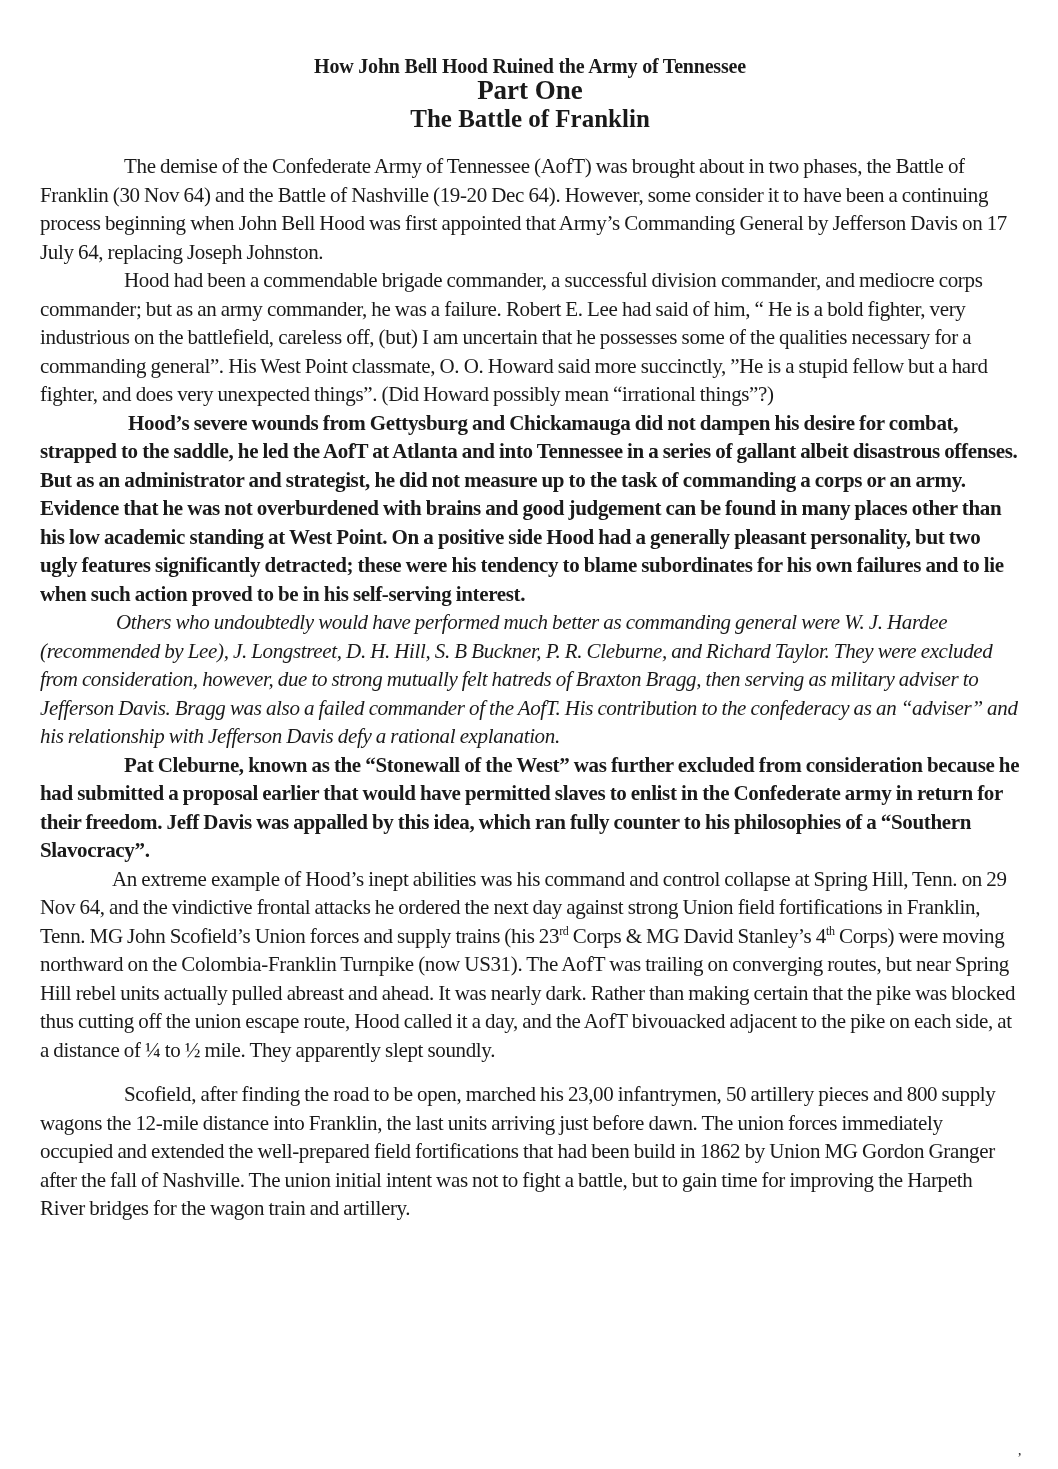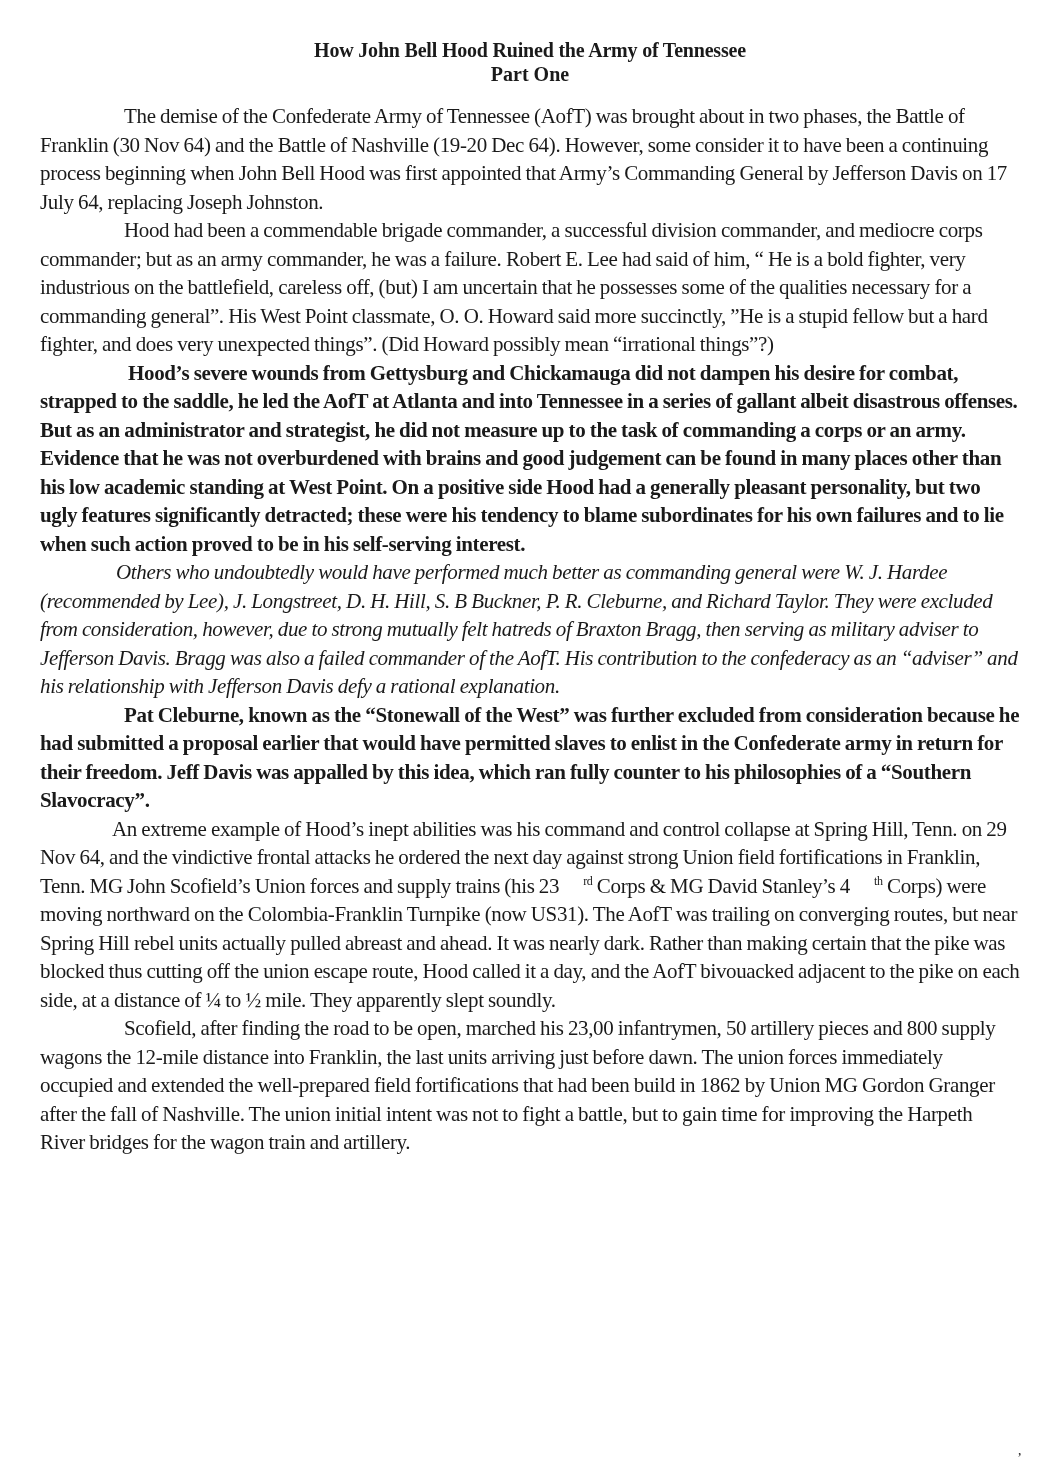--- a/index.html
+++ b/index.html
@@ -11,37 +11,37 @@
       width: 1058px;
       height: 1469px;
       position: relative;
       overflow: hidden;
       font-family: "Liberation Serif", "DejaVu Serif", serif;
       color: #1a1a1a;
     }
     .page {
       position: absolute;
       left: 40px;
-      top: 0;
+      top: 16px;
       width: 980px;
     }
     .title-block {
       text-align: center;
       padding-top: 38px;
       margin-left: 0;
     }
     .title-line1 {
       font-weight: bold;
       font-size: 20px;
       line-height: 25px;
       letter-spacing: -0.2px;
     }
     .title-line2 {
       font-weight: bold;
-      font-size: 20px;
+      font-size: 27px;
       line-height: 23px;
     }
     .title-line3 {
       font-weight: bold;
       font-size: 25px;
       line-height: 34px;
     }
     .body-text {
       margin-top: 16px;
       font-size: 21px;
@@ -50,37 +50,38 @@
       word-spacing: -0.5px;
     }
     .para {
       margin: 0;
       text-indent: 84px;
     }
     .para.p3 { text-indent: 88px; font-weight: bold; }
     .para.p4 { text-indent: 76px; font-style: italic; }
     .para.p5 { text-indent: 84px; font-weight: bold; }
     .para.p6 { text-indent: 72px; }
-    .para.p7 { text-indent: 84px; }
-    sup { font-size: 12px; line-height: 0; margin-left: 24px; }
+    .para.p7 { text-indent: 84px; margin-top: 16px; }
+    sup { font-size: 12px; line-height: 0; }
     .page-mark {
       position: absolute;
       right: 36px;
       bottom: 2px;
       font-size: 14px;
       color: #222;
     }
   </style>
 </head>
 <body>
 
 <div class="page">
   <div class="title-block">
     <div class="title-line1">How John Bell Hood Ruined the Army of Tennessee</div>
     <div class="title-line2">Part One</div>
+    <div class="title-line3">The Battle of Franklin</div>
   </div>
 
   <div class="body-text">
     <p class="para p1">The demise of the Confederate Army of Tennessee (AofT) was brought about in two phases, the Battle of Franklin (30 Nov 64) and the Battle of Nashville (19-20 Dec 64). However, some consider it to have been a continuing process beginning when John Bell Hood was first appointed that Army’s Commanding General by Jefferson Davis on 17 July 64, replacing Joseph Johnston.</p>
     <p class="para p2">Hood had been a commendable brigade commander, a successful division commander, and mediocre corps commander; but as an army commander, he was a failure. Robert E. Lee had said of him, “ He is a bold fighter, very industrious on the battlefield, careless off, (but) I am uncertain that he possesses some of the qualities necessary for a commanding general”. His West Point classmate, O. O. Howard said more succinctly, ”He is a stupid fellow but a hard fighter, and does very unexpected things”.  (Did Howard possibly mean “irrational things”?)</p>
     <p class="para p3">Hood’s severe wounds from Gettysburg and Chickamauga did not dampen his desire for combat, strapped to the saddle, he led the AofT at Atlanta and into Tennessee in a series of gallant albeit disastrous offenses. But as an administrator and strategist, he did not measure up to the task of commanding a corps or an army. Evidence that he was not overburdened with brains and good judgement can be found in many places other than his low academic standing at West Point. On a positive side Hood had a generally pleasant personality, but two ugly features significantly detracted; these were his tendency to blame subordinates for his own failures and to lie when such action proved to be in his self-serving interest.</p>
     <p class="para p4">Others who undoubtedly would have performed much better as commanding general were W. J. Hardee (recommended by Lee), J. Longstreet, D. H. Hill, S. B Buckner, P. R. Cleburne, and Richard Taylor. They were excluded from consideration, however, due to strong mutually felt hatreds of Braxton Bragg, then serving as military adviser to Jefferson Davis. Bragg was also a failed commander of the AofT. His contribution to the confederacy as an “adviser” and his relationship with Jefferson Davis defy a rational explanation.</p>
     <p class="para p5">Pat Cleburne, known as the “Stonewall of the West” was further excluded from consideration because he had submitted a proposal earlier that would have permitted slaves to enlist in the Confederate army in return for their freedom. Jeff Davis was appalled by this idea, which ran fully counter to his philosophies of a “Southern Slavocracy”.</p>
     <p class="para p6"><span>An extreme example of Hood’s inept abilities was his command and control collapse at Spring Hill, Tenn. on 29 Nov 64, and the vindictive frontal attacks he ordered the next day against strong Union field fortifications in Franklin, Tenn.  MG John Scofield’s Union forces and supply trains (his 23</span><sup>rd</sup><span> Corps &amp; MG David Stanley’s 4</span><sup>th</sup><span> Corps) were moving northward on the Colombia-Franklin Turnpike (now US31). The AofT was trailing on converging routes, but near Spring Hill rebel units actually pulled abreast and ahead. It was nearly dark. Rather than making certain that the pike was blocked thus cutting off the union escape route, Hood called it a day, and the AofT bivouacked adjacent to the pike on each side, at a distance of ¼ to ½ mile. They apparently slept soundly.</span></p>
     <p class="para p7">Scofield, after finding the road to be open, marched his 23,00 infantrymen, 50 artillery pieces and 800 supply wagons the 12-mile distance into Franklin, the last units arriving just before dawn. The union forces immediately occupied and extended the well-prepared field fortifications that had been build in 1862 by Union MG Gordon Granger after the fall of Nashville. The union initial intent was not to fight a battle, but to gain time for improving the Harpeth River bridges for the wagon train and artillery.</p>

